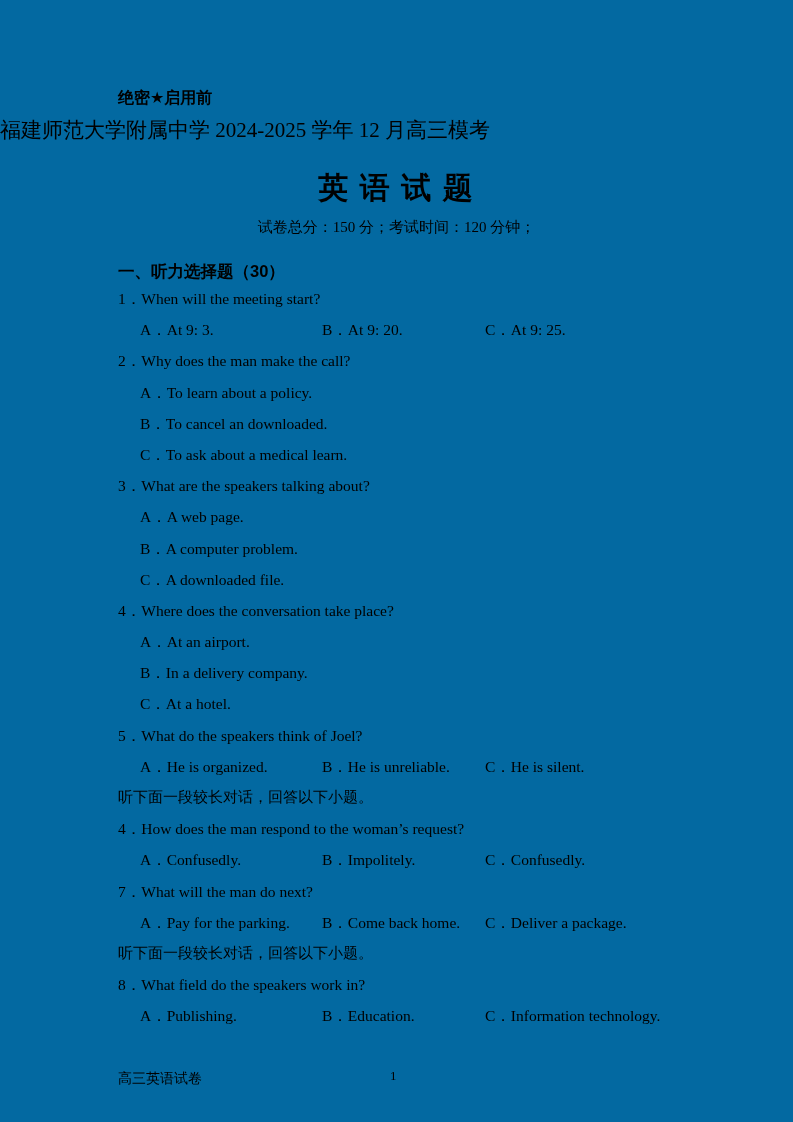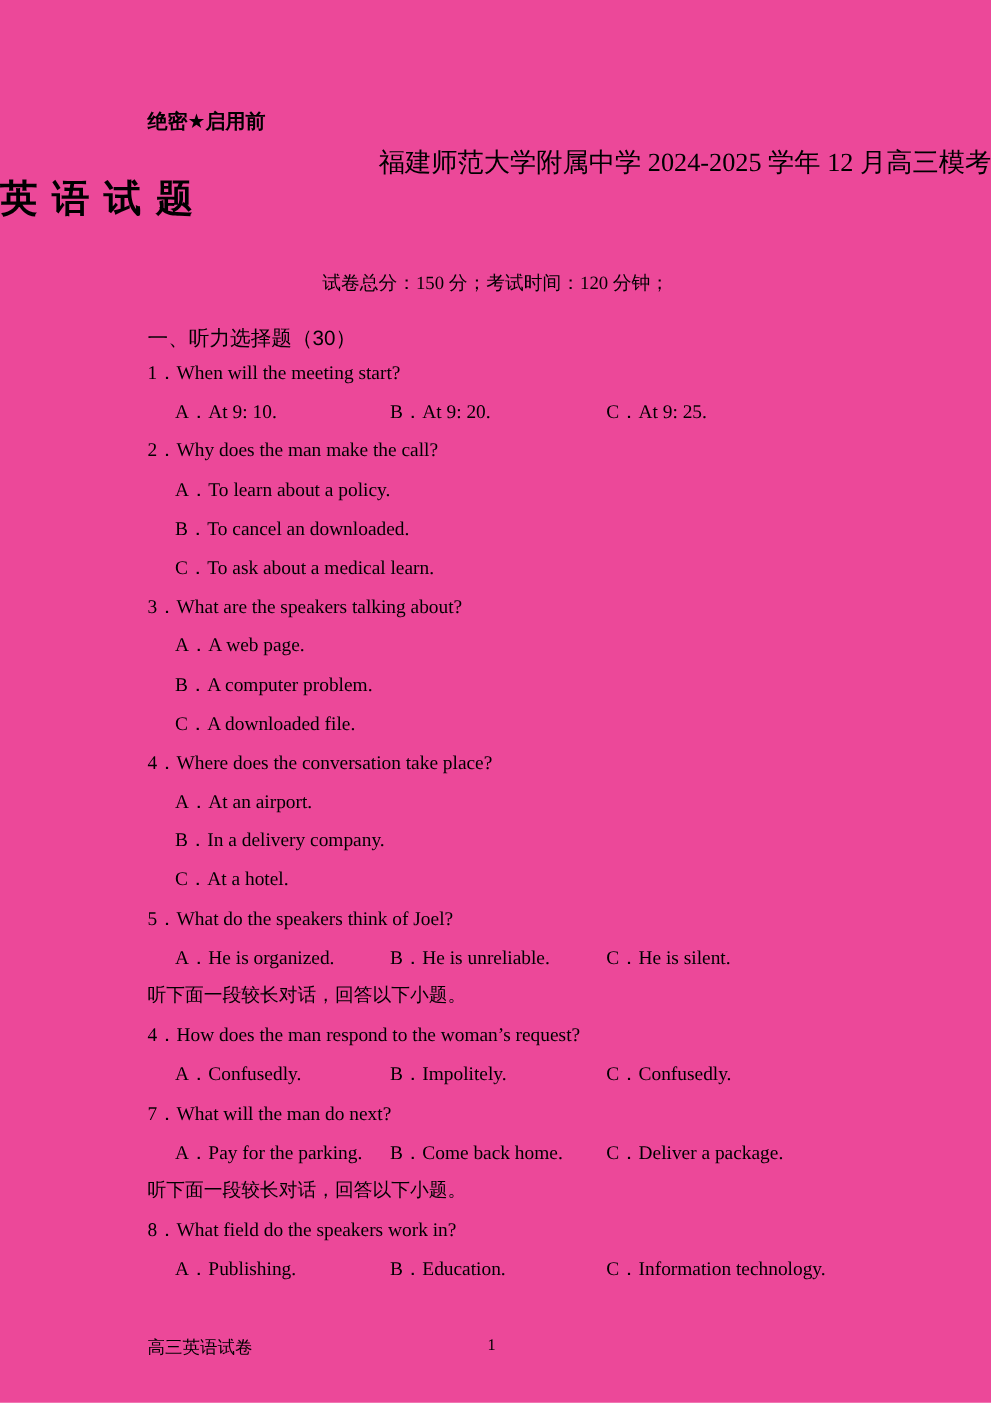--- a/index.html
+++ b/index.html
@@ -5,83 +5,83 @@
   html, body { margin:0; padding:0; }
   body {
     background:#ffffff;
     font-family:"Liberation Serif","DejaVu Serif",serif;
     color:#000000;
   }
   .page {
     position:relative;
     width:793px;
     height:1122px;
-    background:#ec4899;
+    background:#0369a1;
     overflow:hidden;
   }
   .classification {
     position:absolute;
     left:118px;
     top:88px;
     font-family:"Liberation Sans","DejaVu Sans",sans-serif;
     font-weight:bold;
     font-size:16px;
     line-height:20px;
   }
   .school-title {
     position:absolute;
-    left:0; right:0;
+    left:0; right:16px;
     top:116px;
-    text-align:right;
+    text-align:left;
     font-size:21px;
     line-height:28px;
     font-weight:500;
   }
   .subject-title {
     position:absolute;
     left:0; right:0;
-    top:140px;
-    text-align:left;
+    top:168px;
+    text-align:center;
     font-size:30px;
     font-weight:bold;
     line-height:40px;
     letter-spacing:2px;
   }
   .exam-info {
     position:absolute;
     left:0; right:0;
     top:216px;
     text-align:center;
     font-size:15px;
     line-height:22px;
   }
   .section-heading {
     position:absolute;
     left:118px;
     top:260px;
     font-family:"Liberation Sans","DejaVu Sans",sans-serif;
-    font-weight:normal;
+    font-weight:bold;
     font-size:16.5px;
     line-height:22px;
   }
   .body-block {
     position:absolute;
     left:118px;
     top:283px;
     width:600px;
   }
   .line {
     height:31.2px;
     line-height:31.2px;
     font-size:15.5px;
     white-space:nowrap;
   }
   .opt-row { position:relative; }
   .opt-row .opt-a { position:absolute; left:22px; top:0; }
-  .opt-row .opt-b { position:absolute; left:194px; top:0; }
+  .opt-row .opt-b { position:absolute; left:204px; top:0; }
   .opt-row .opt-c { position:absolute; left:367px; top:0; }
   .opt-stacked { padding-left:22px; }
   .note { font-size:15px; }
   .footer-left {
     position:absolute;
     left:118px;
     top:1069px;
     font-size:14px;
     line-height:20px;
   }
@@ -101,21 +101,21 @@
   <div class="classification">绝密★启用前</div>
   <div class="school-title">福建师范大学附属中学 2024-2025 学年 12 月高三模考</div>
   <div class="subject-title">英 语 试 题</div>
   <div class="exam-info">试卷总分：150 分；考试时间：120 分钟；</div>
   <div class="section-heading">一、听力选择题（30）</div>
 
   <div class="body-block">
 
     <div class="line">1．When will the meeting start?</div>
     <div class="line opt-row">
-      <span class="opt-a">A．At 9: 10.</span>
+      <span class="opt-a">A．At 9: 3.</span>
       <span class="opt-b">B．At 9: 20.</span>
       <span class="opt-c">C．At 9: 25.</span>
     </div>
 
     <div class="line">2．Why does the man make the call?</div>
     <div class="line opt-stacked">A．To learn about a policy.</div>
     <div class="line opt-stacked">B．To cancel an downloaded.</div>
     <div class="line opt-stacked">C．To ask about a medical learn.</div>
 
     <div class="line">3．What are the speakers talking about?</div>

